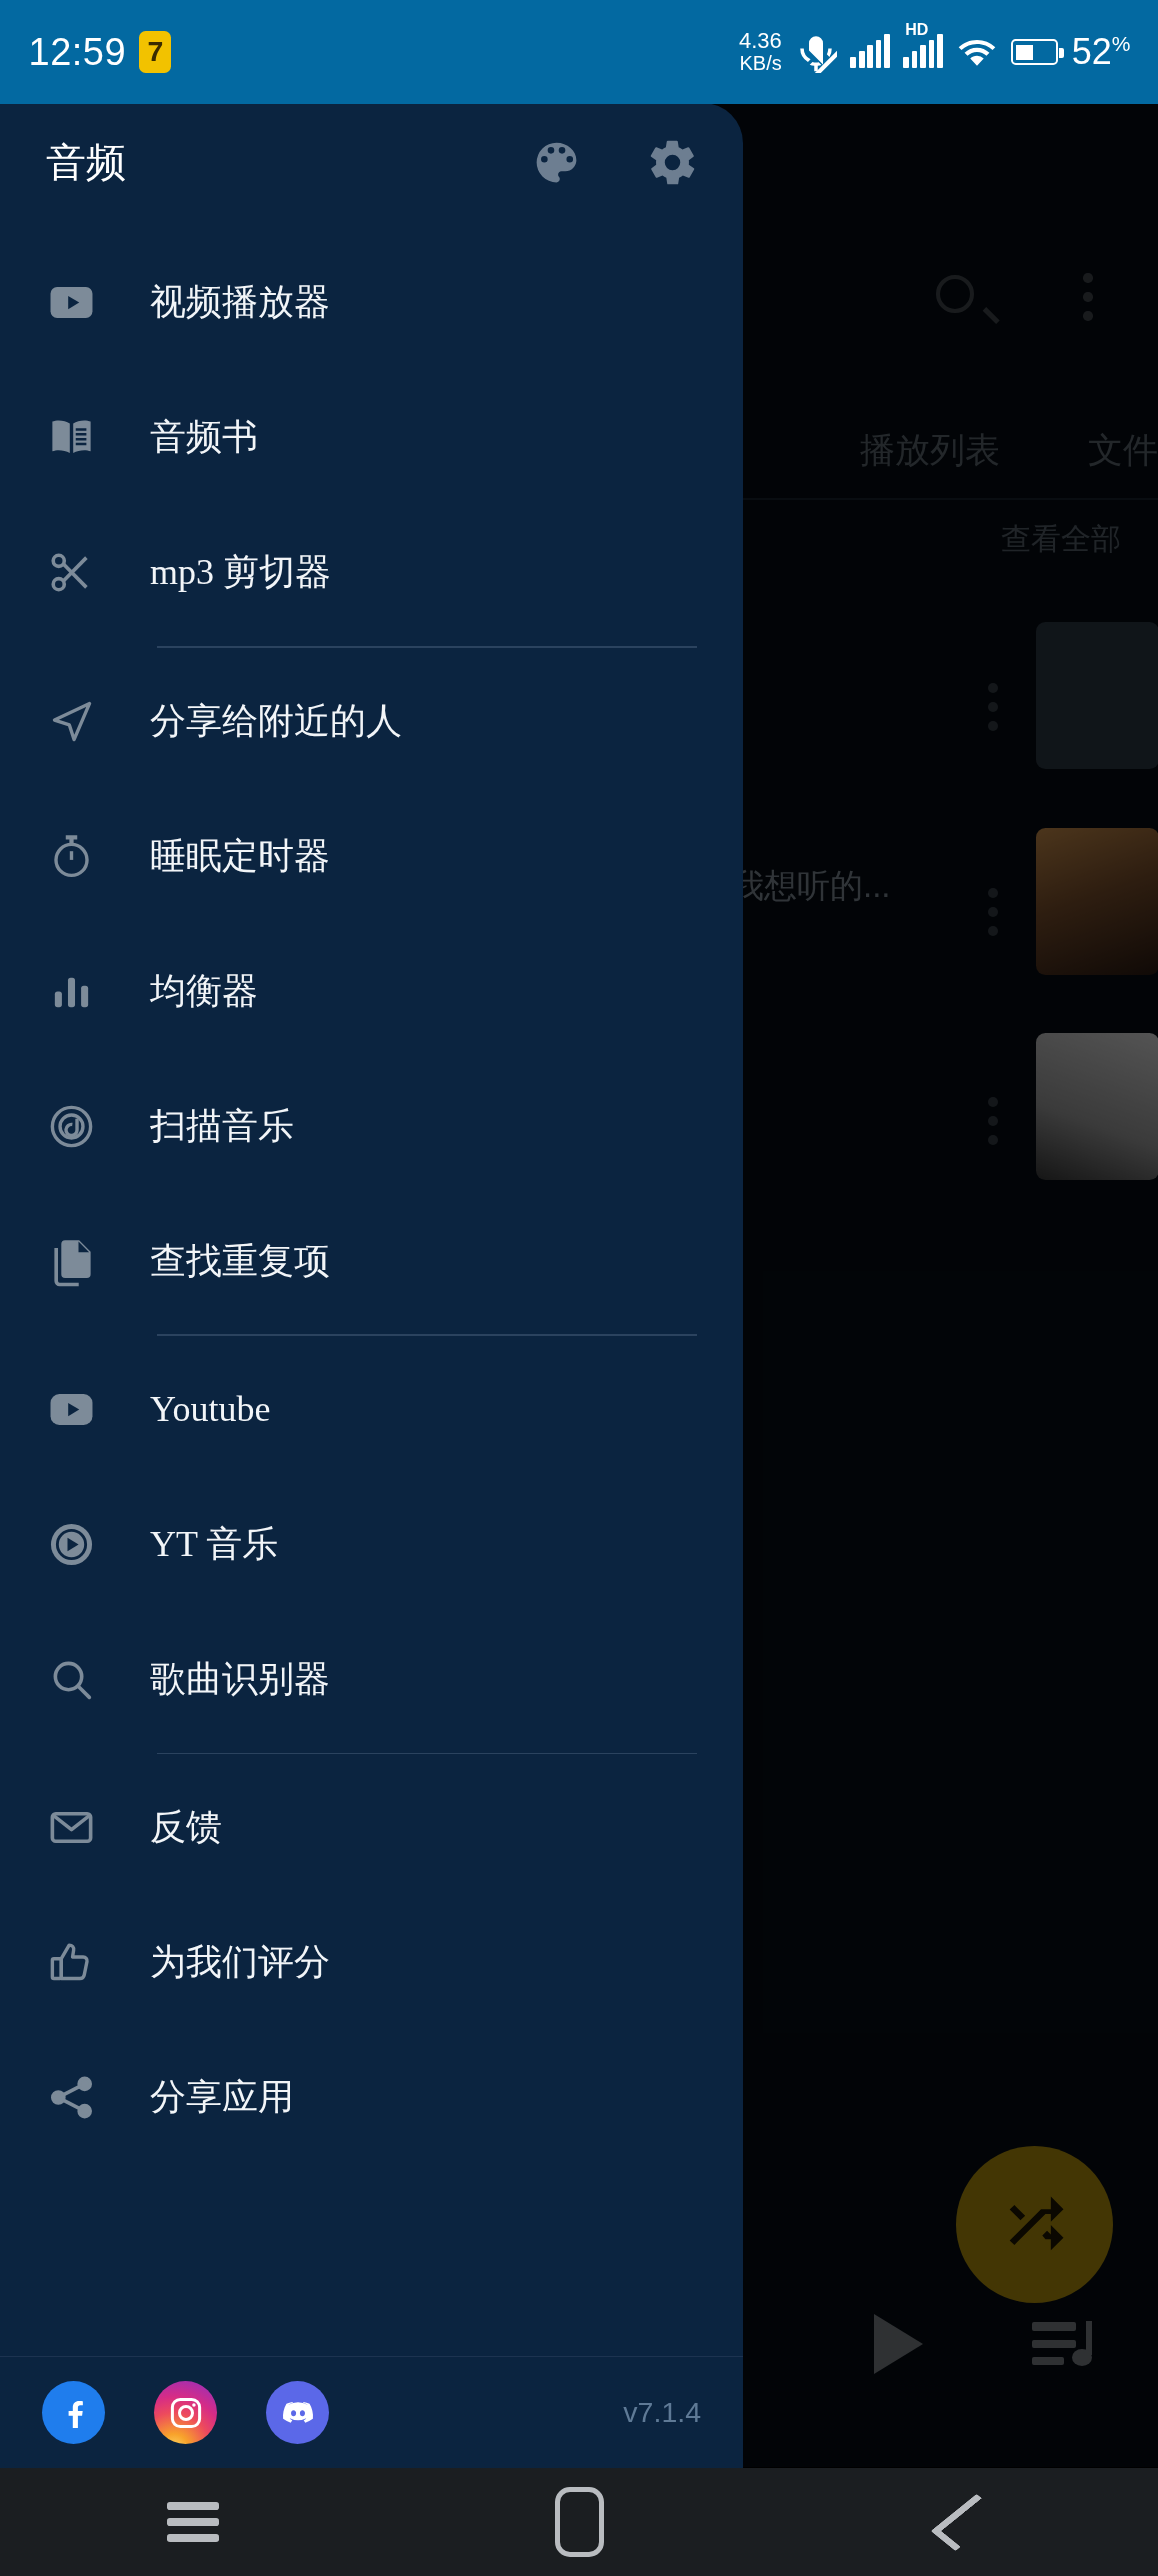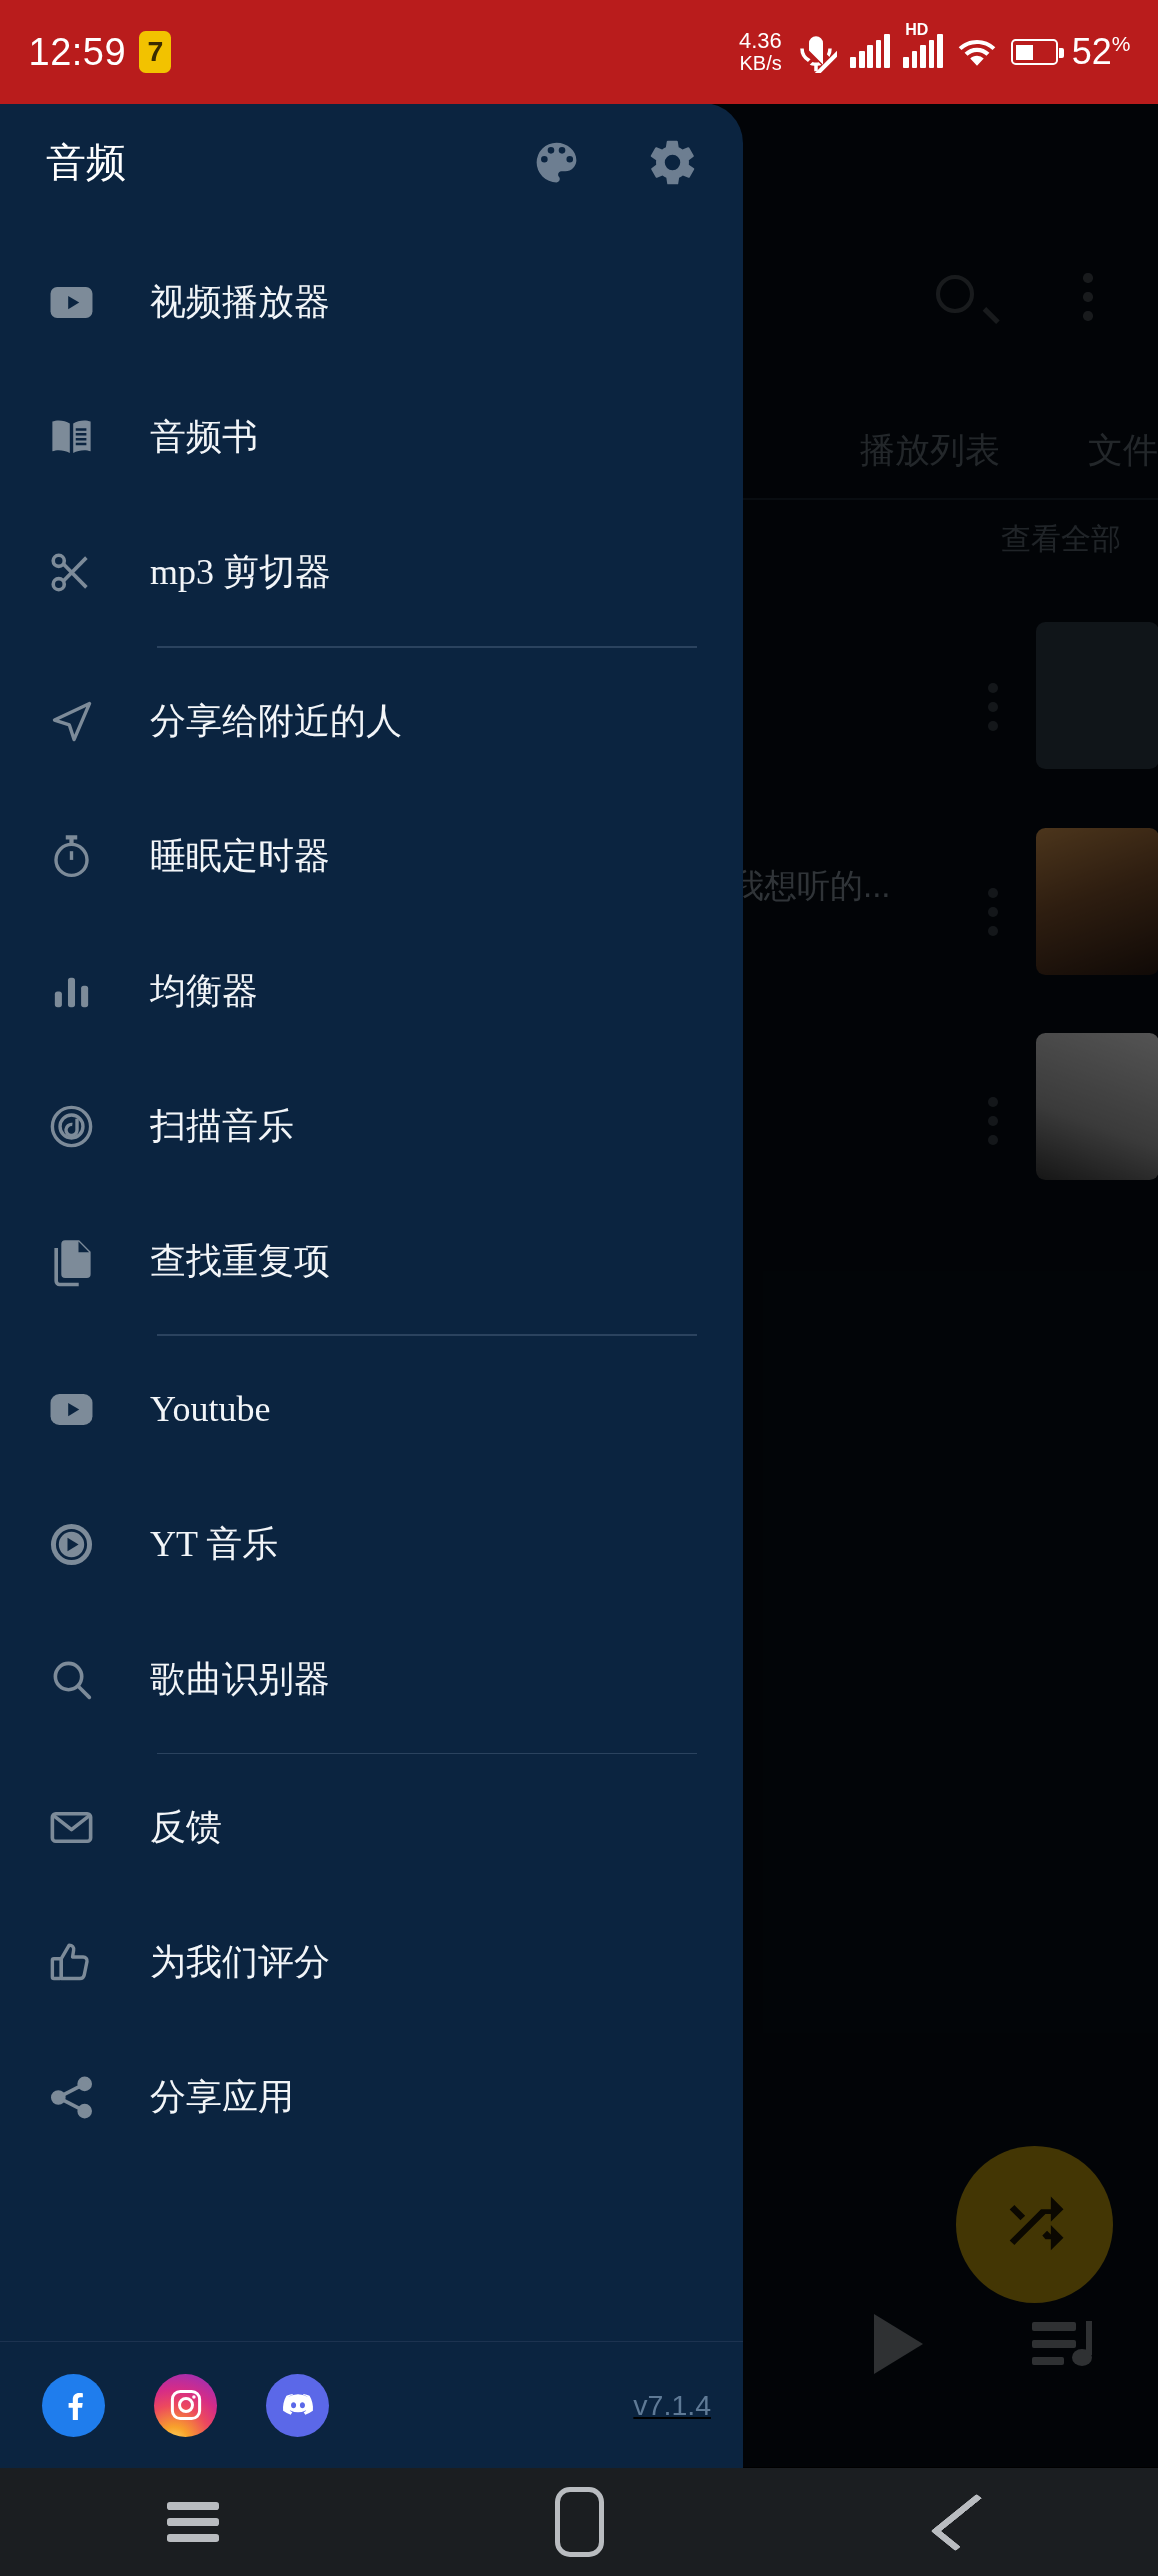--- a/index.html
+++ b/index.html
@@ -7,21 +7,21 @@
     width:1159px; height:2576px;
     background:#000;
     font-family:"Liberation Sans","DejaVu Sans",sans-serif;
     overflow:hidden;
   }
   #screen { position:relative; width:1159px; height:2576px; background:#000; }
 
   
   .statusbar {
     position:absolute; top:0; left:0; width:1159px; height:104px;
-    background:#b91c1c; color:#fff; display:flex; align-items:center;
+    background:#0369a1; color:#fff; display:flex; align-items:center;
     padding:0 28.5px; z-index:40;
   }
   .sb-left { display:flex; align-items:center; gap:13.3px; }
   .sb-time { font-size:38px; font-weight:400; letter-spacing:0.5px; }
   .sb-emoji {
     width:32px; height:42px; border-radius:6.6px; background:#f2c200;
     position:relative; display:inline-block;
   }
   .sb-emoji::before {
     content:"7"; position:absolute; left:0; right:0; top:3.8px;
@@ -143,25 +143,24 @@
   .d-icon {
     width:63px; min-width:63px; height:63px; display:flex; align-items:center;
     justify-content:center; color:#8c98a6; margin-right:47px;
   }
   .d-label { color:#f2f5f8; font-size:36px; white-space:nowrap; }
   .d-divider {
     height:1.9px; background:#2b435f; margin:5.7px 46px 5.7px 157px;
   }
 
   .drawer-foot {
-    flex:0 0 auto; height:127px; border-top:1.9px solid #1e3busa;
+    flex:0 0 auto; height:112px; border-top:1.9px solid #1e3busa;
     border-top:1.9px solid #1d3characters;
-    display:flex; align-items:center; padding:0 32px 0 42px;
+    display:flex; align-items:center; padding:0 42px 0 42px;
     border-top:1.9px solid #1c3category;
-    text-decoration:underline;
   }
   .drawer-foot { border-top:1.9px solid #1d3350; }
   .social { display:flex; align-items:center; gap:49px; }
   .soc { width:63px; height:63px; border-radius:50%; position:relative;
          display:flex; align-items:center; justify-content:center; }
   .soc-fb { background:#1f7ded; }
   .soc-ig { background:radial-gradient(circle at 32% 107%,#fdd763 0%,#f8a22b 18%,#ed4a5d 45%,#d62c86 65%,#8c30c4 100%); }
   .soc-dc { background:#5b68e8; }
   .version { margin-left:auto; color:#5f7a96; font-size:28.5px; }
 

